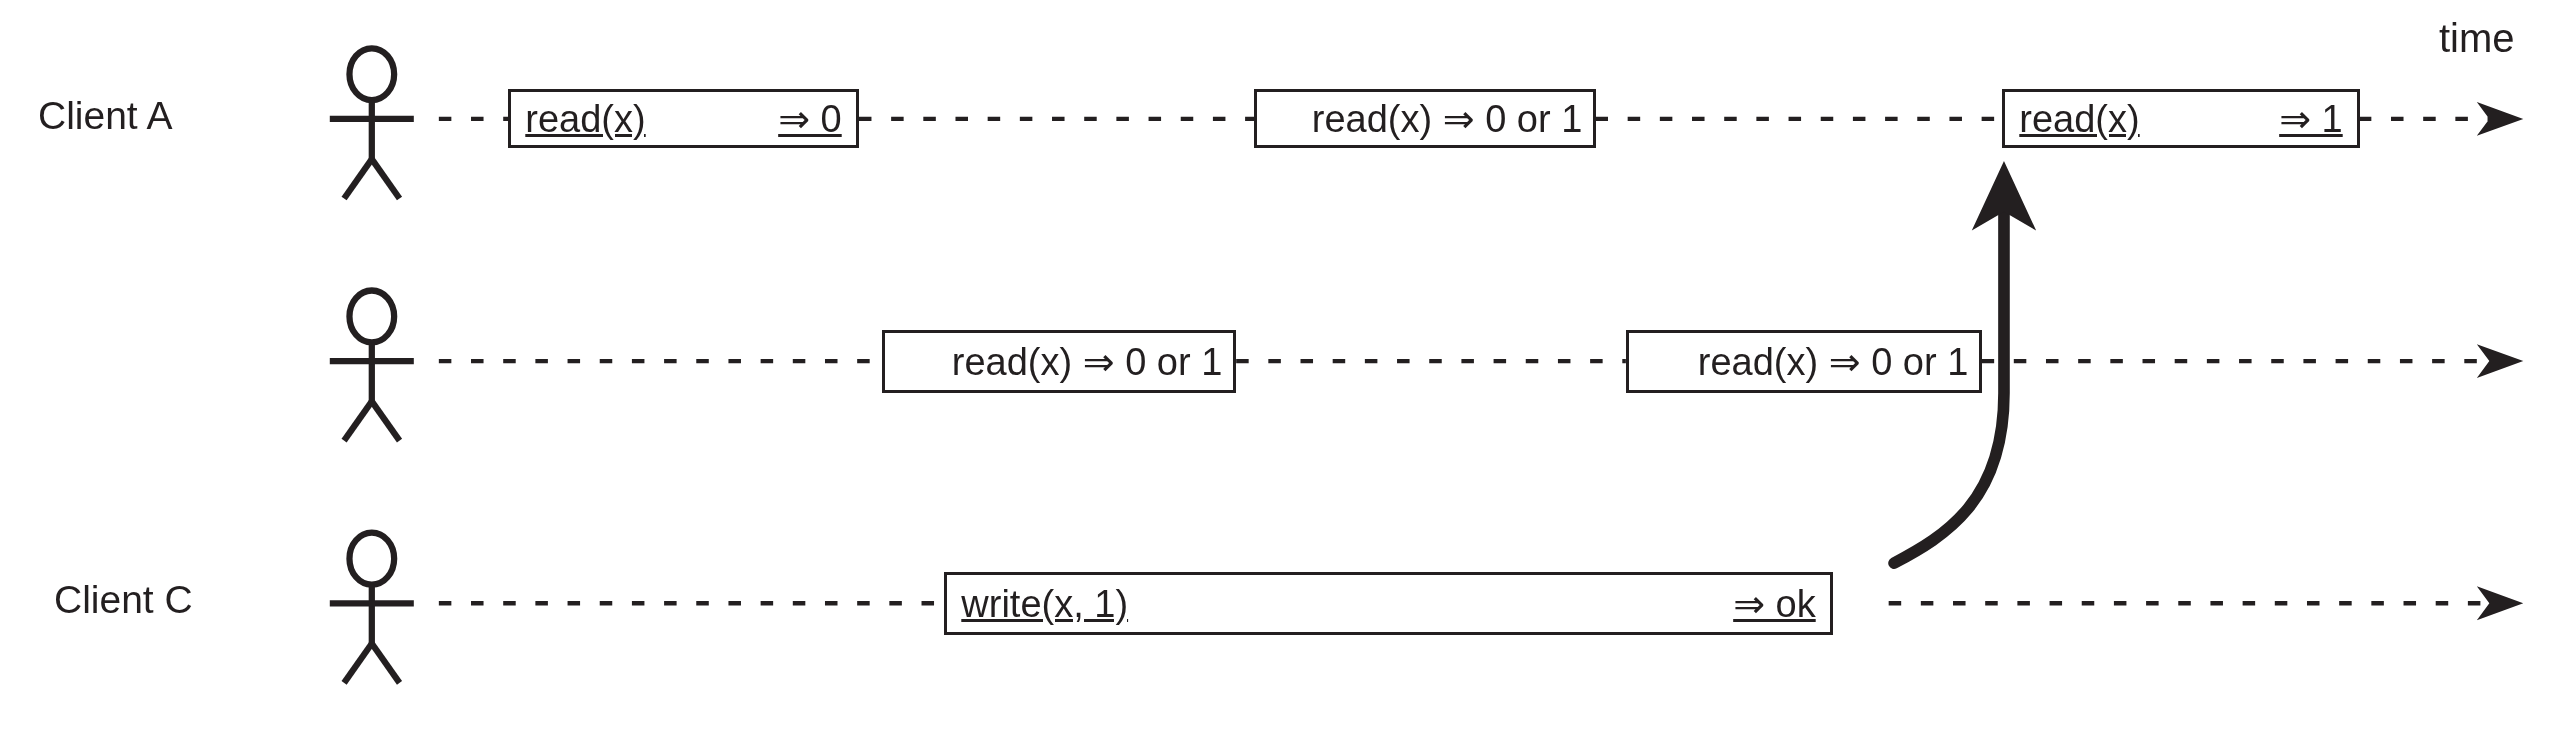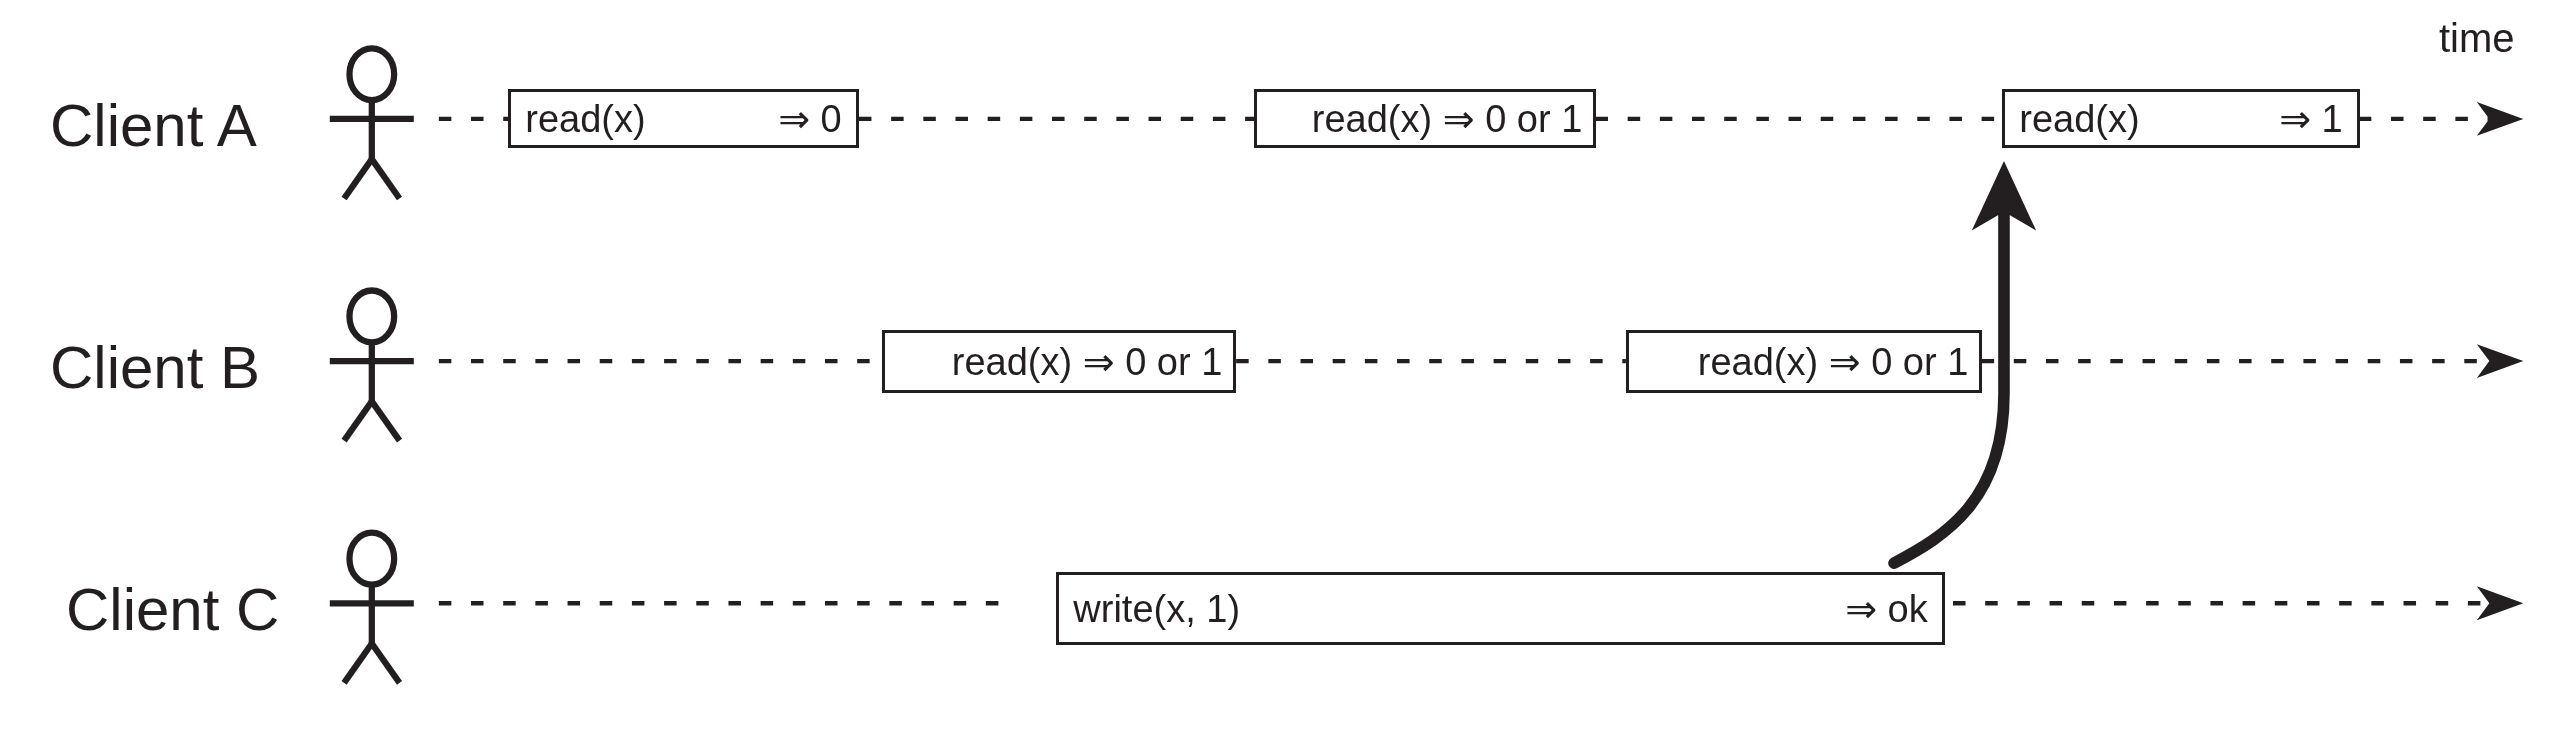--- a/index.html
+++ b/index.html
@@ -22,26 +22,25 @@
   }
   .svg-layer {
     position: absolute;
     left: 0;
     top: 0;
     width: 2576px;
     height: 741px;
   }
   .client-label {
     position: absolute;
-    font-size: 60px;
+    font-size: 39px;
     letter-spacing: 0px;
     color: #231f20;
     white-space: nowrap;
     line-height: 1;
-    margin-left: 12px;
   }
   .time-label {
     position: absolute;
     font-size: 40px;
     color: #231f20;
     white-space: nowrap;
     line-height: 1;
   }
   .op-box {
     position: absolute;
@@ -50,20 +49,21 @@
     background: #ffffff;
     display: flex;
     align-items: center;
     font-size: 38px;
     color: #231f20;
     white-space: nowrap;
     line-height: 1;
   }
   .op-box.spread {
     justify-content: space-between;
+    text-decoration: underline;
   }
   .op-box.center {
     justify-content: flex-end;
   }
   .op-call {
     padding-left: 14.3px;
   }
   .op-ret {
     padding-right: 14.3px;
   }
@@ -120,21 +120,20 @@
     </g>
     <polygon points="2770,656 2822,675 2770,694 2784,675" fill="#231f20"></polygon>
 
     <g>
       <path d="M 2118,630 C 2175,600 2241,560 2241,440 L 2241,215" fill="none" stroke="#231f20" stroke-width="13" stroke-linecap="round"></path>
       <polygon points="2241,180 2277,258 2241,237 2205,258" fill="#231f20"></polygon>
     </g>
   </svg>
 
   <div class="client-label" style="left:38px; top:96px;">Client A</div>
-  <div class="client-label" style="left:38px; top:338px;">Client B</div>
   <div class="client-label" style="left:54px; top:580px;">Client C</div>
 
   <div class="time-label" style="left:2439px; top:18px;">time</div>
 
   <div class="op-box spread" style="left:508px; top:89px; width:351px; height:59px;">
     <span class="op-call">read(x)</span>
     <span class="op-ret">⇒ 0</span>
   </div>
 
   <div class="op-box center" style="left:1254px; top:89px; width:342px; height:59px;">
@@ -147,19 +146,19 @@
   </div>
 
   <div class="op-box center" style="left:882px; top:330px; width:354px; height:63px;">
     <span class="op-single">read(x) ⇒ 0 or 1</span>
   </div>
 
   <div class="op-box center" style="left:1626px; top:330px; width:356px; height:63px;">
     <span class="op-single">read(x) ⇒ 0 or 1</span>
   </div>
 
-  <div class="op-box spread" style="left:1056px; top:572px; width:889px; height:73px;">
+  <div class="op-box spread" style="left:944px; top:572px; width:889px; height:63px;">
     <span class="op-call">write(x, 1)</span>
     <span class="op-ret">⇒ ok</span>
   </div>
 
 </div>
 
 
 </body></html>

